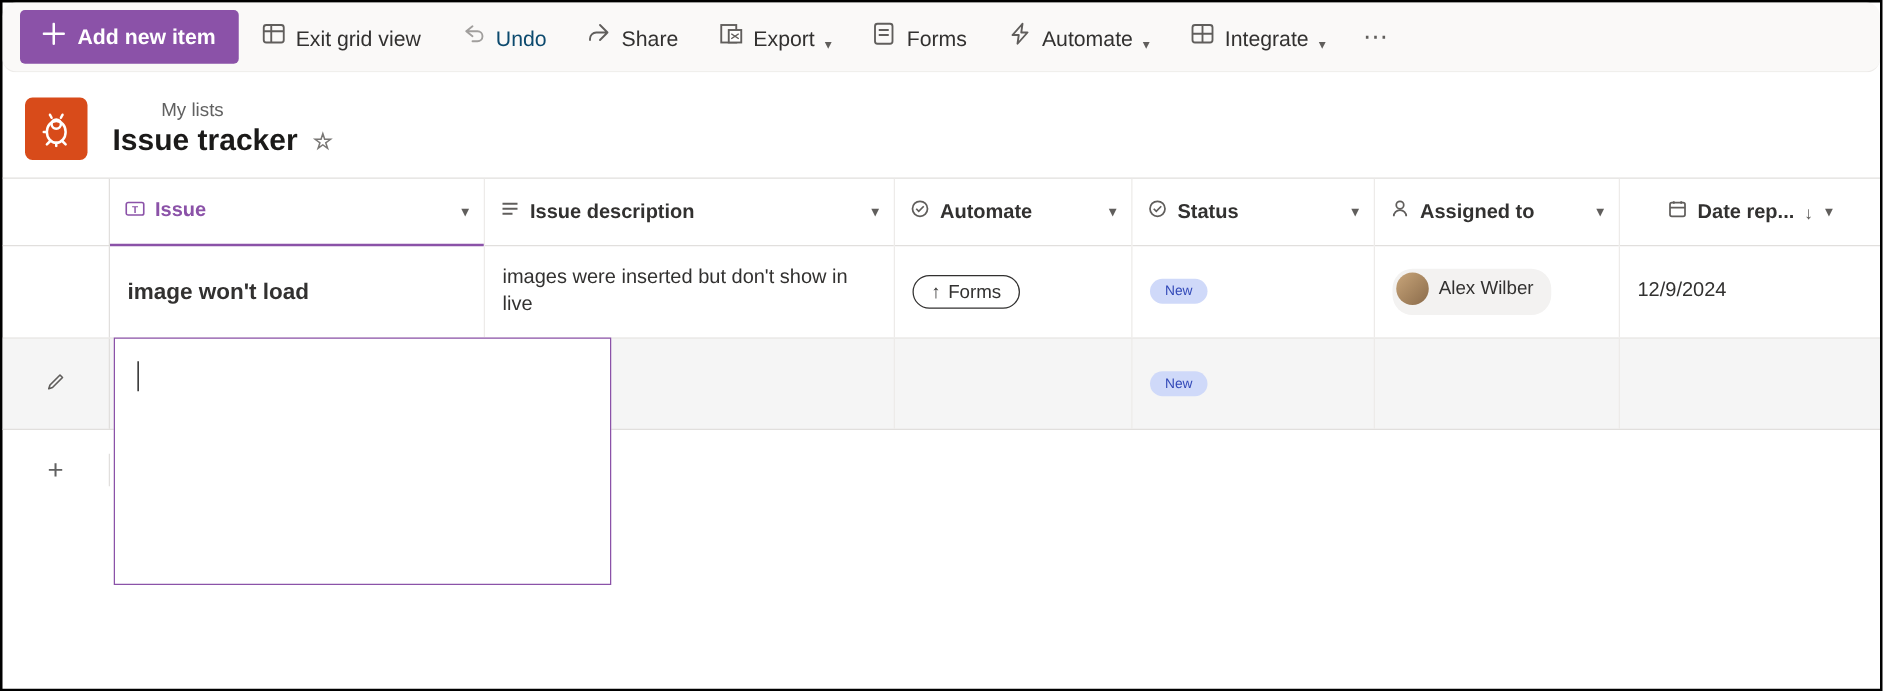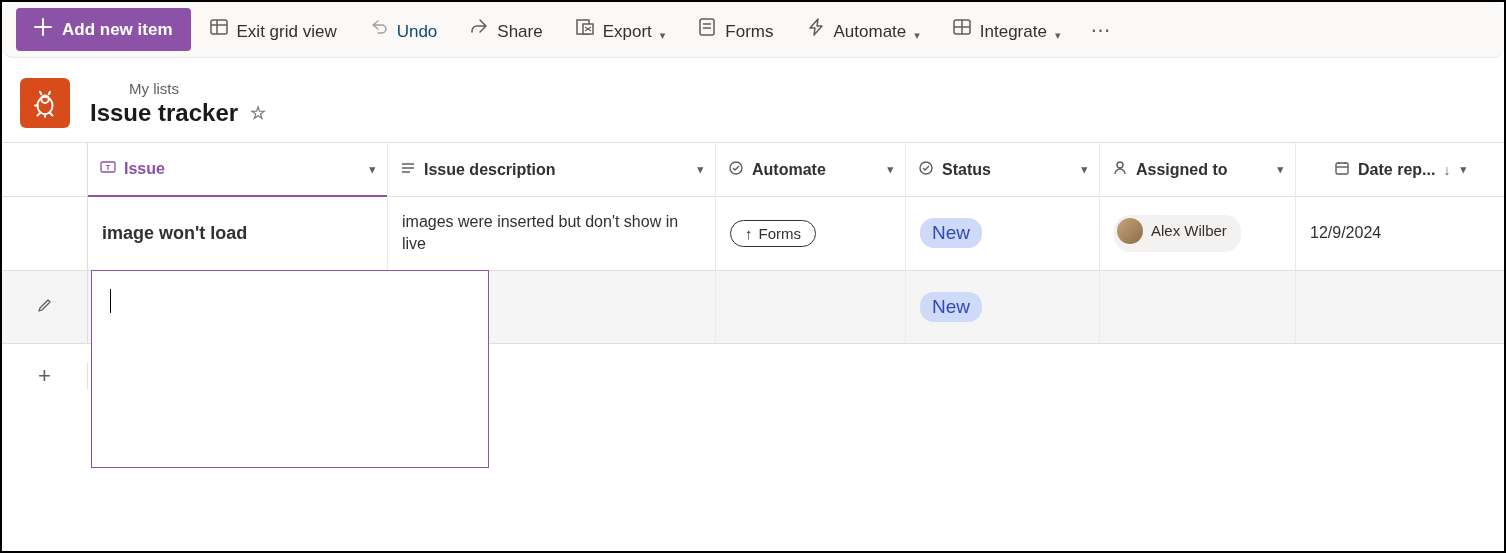--- a/index.html
+++ b/index.html
@@ -34,21 +34,21 @@
 .header-cell .chevron-down { margin-left: auto; }
 .col-date .header-cell { justify-content: center; }
 .sort-arrow { font-size: 14px; color: #605e5c; }
 
 .data-cell { padding: 14px 14px; font-size: 16px; color: #323130; display: flex; align-items: center; min-height: 72px; }
 .grid-row { border-bottom: 1px solid #e1dfdd; }
 .issue-title { font-weight: 600; font-size: 18px; }
 .desc-text { line-height: 1.4; }
 
 .priority-pill { border: 1px solid #323130; border-radius: 18px; padding: 4px 14px; display: inline-flex; align-items: center; gap: 6px; font-size: 15px; }
-.status-pill { background: #cfd9f9; color: #3249b8; border-radius: 14px; padding: 4px 12px; font-weight: 500; font-size: 19px; }
+.status-pill { background: #cfd9f9; color: #3249b8; border-radius: 14px; padding: 4px 12px; font-weight: 500; font-size: 11px; }
 .person-chip { background: #f3f2f1; border-radius: 16px; padding: 3px 14px 8px 3px; display: inline-flex; align-items: center; gap: 8px; font-size: 15px; }
 .avatar { width: 26px; height: 26px; border-radius: 50%; background: linear-gradient(135deg,#c8a57a,#8a6b4a); }
 
 .editing-row { background: #f5f5f5; position: relative; }
 .editing-row .gutter { font-size: 15px; color: #605e5c; }
 .editing-cell-box { position: absolute; left: 89px; top: -1px; width: 398px; height: 198px; background: #fff; border: 1px solid #8b52a8; padding: 18px 18px; font-size: 20px; z-index: 10; }
 .text-cursor { display: inline-block; width: 1px; height: 24px; background: #000; animation: blink 1s step-end infinite; }
 @keyframes blink { 50% { opacity: 0; } }
 
 .add-row { height: 64px; display: flex; align-items: center; }

